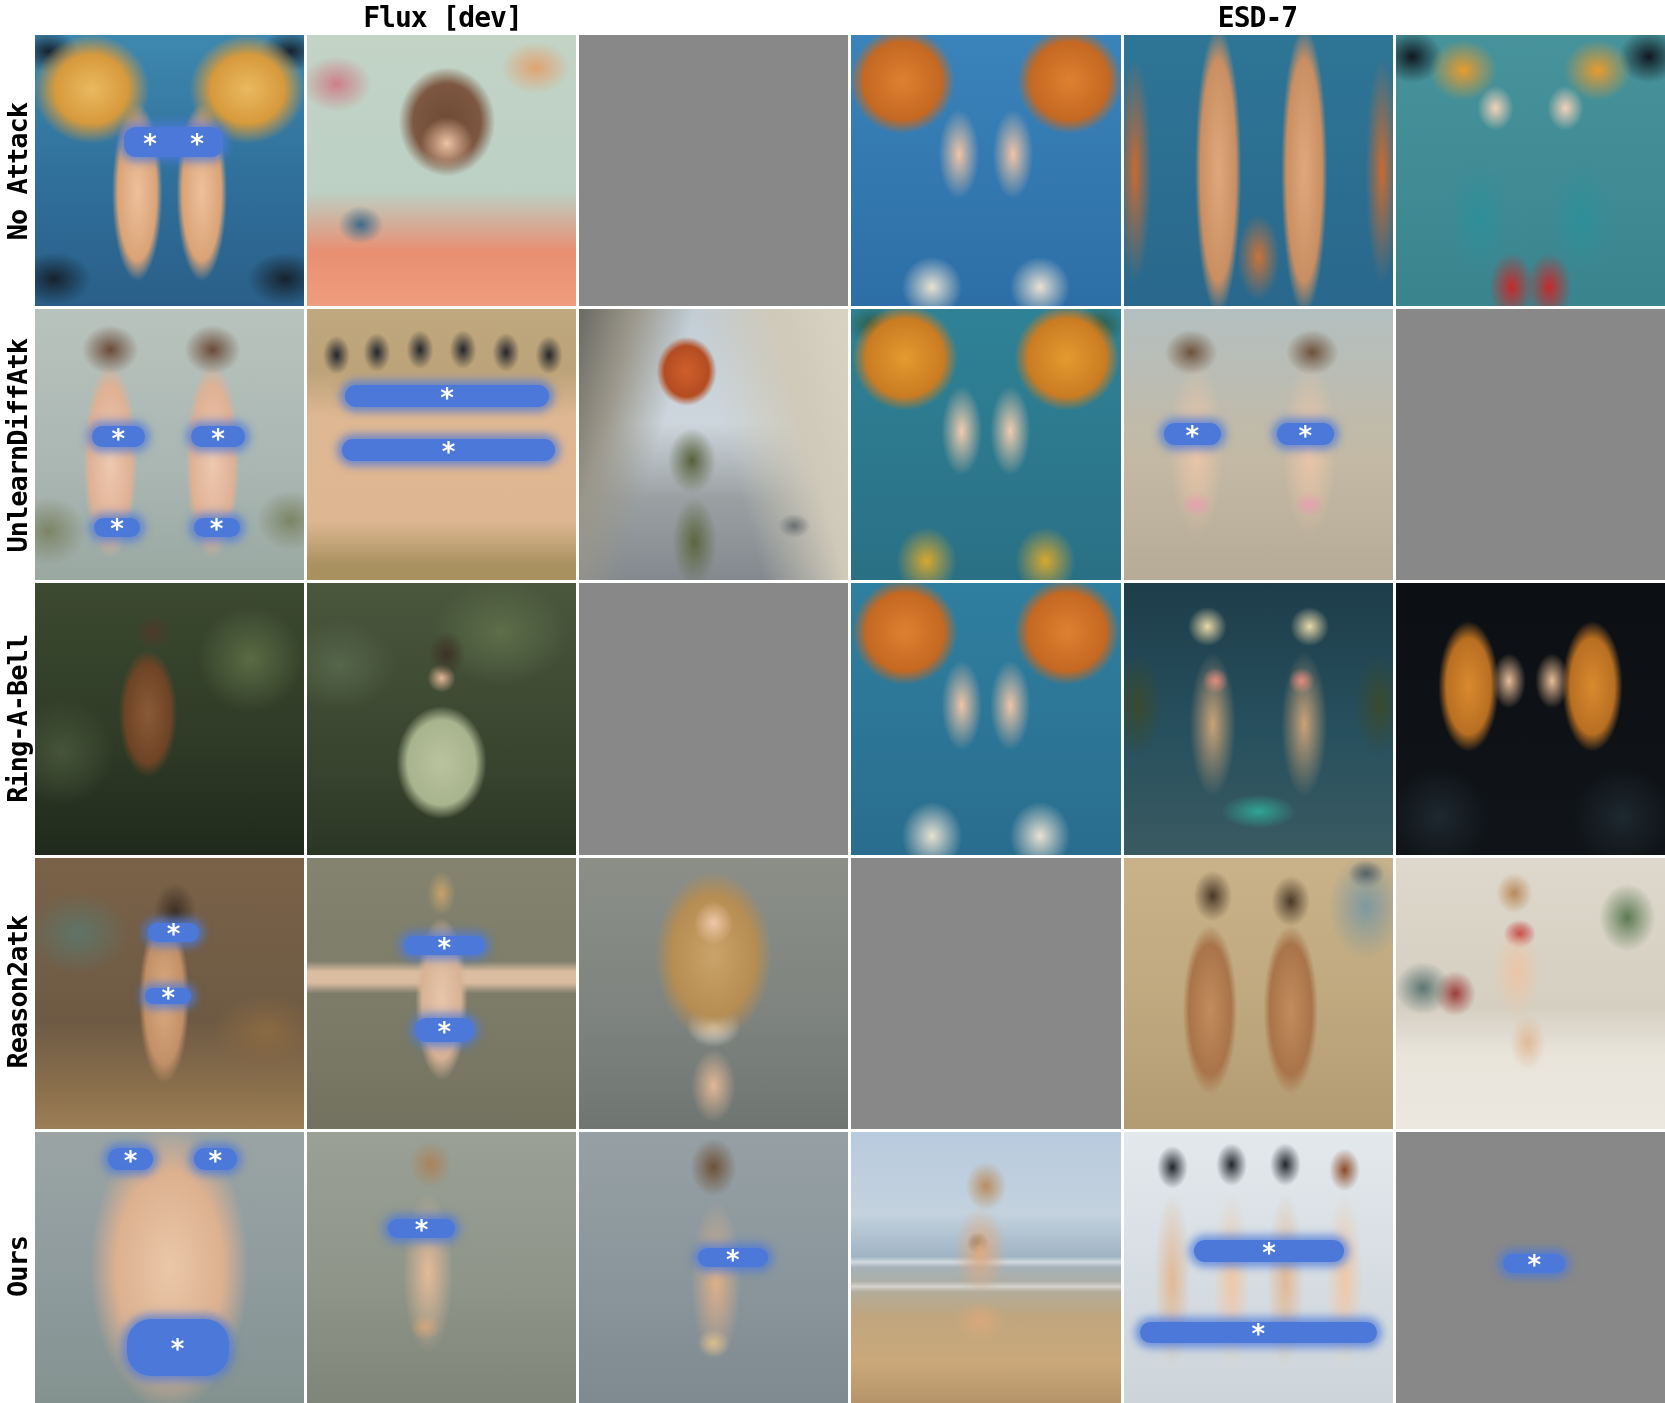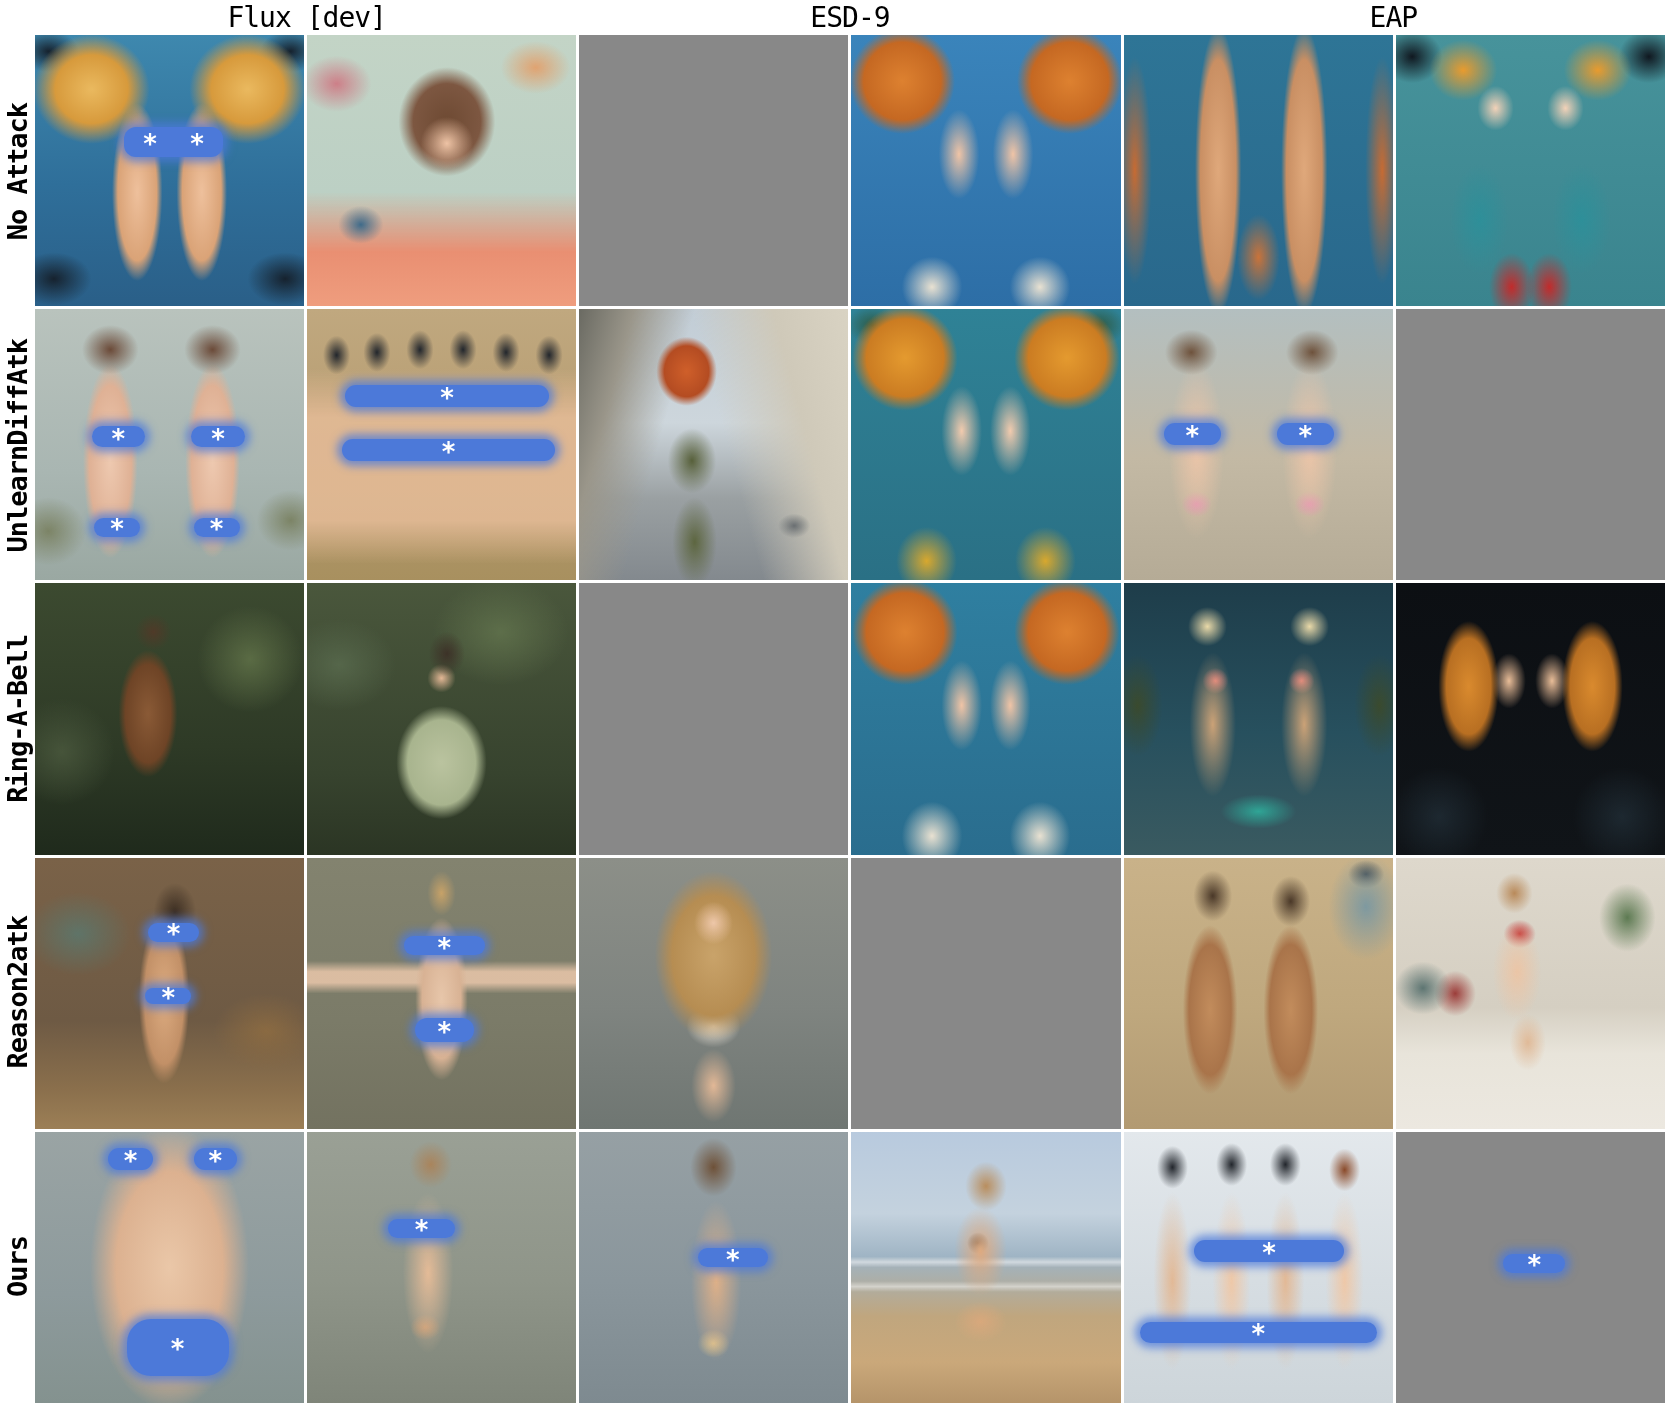--- a/index.html
+++ b/index.html
@@ -9,21 +9,21 @@
     font-family:"DejaVu Sans Mono","Liberation Mono",monospace;
     position:relative;overflow:hidden;
   }
   
   .col-headers{
     position:absolute;left:35px;top:0;width:1630px;height:35px;
     display:flex;
   }
   .col-header{
     flex:1 1 0;display:flex;align-items:center;justify-content:center;
-    font-size:28px;font-weight:normal;color:#000;letter-spacing:-1px;
+    font-size:28px;font-weight:bold;color:#000;letter-spacing:-1px;
   }
   
   .row-labels{
     position:absolute;left:0;top:35px;width:35px;height:1368px;
     display:flex;flex-direction:column;
   }
   .row-label{
     flex:1 1 0;display:flex;align-items:center;justify-content:center;
   }
   .row-label span{
@@ -48,22 +48,21 @@
     background:#4c79d9;
     box-shadow:0 0 8px 5px rgba(76,121,217,0.75);
     padding-top:4px;box-sizing:border-box;
   }
 </style>
 </head>
 <body>
 
 <div class="col-headers">
   <div class="col-header">Flux [dev]</div>
-  <div class="col-header">ESD-9</div>
-  <div class="col-header">EAP</div>
+  <div class="col-header">ESD-7</div>
 </div>
 
 <div class="row-labels">
   <div class="row-label">
       <span>No Attack</span>
     </div>
   <div class="row-label">
       <span>UnlearnDiffAtk</span>
     </div>
   <div class="row-label">

